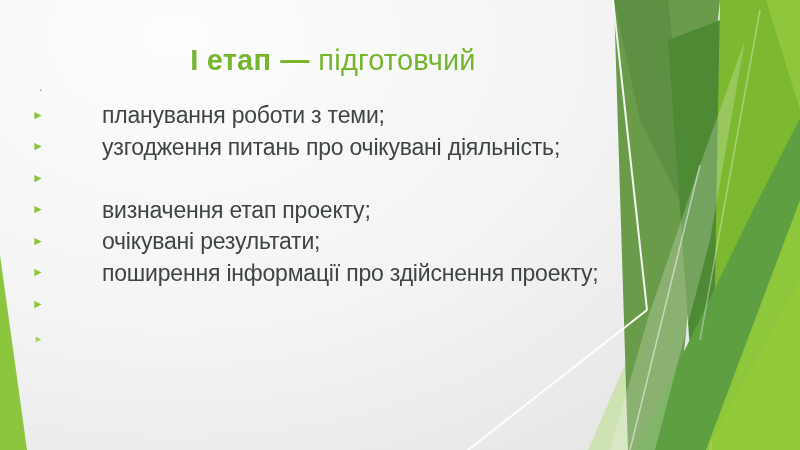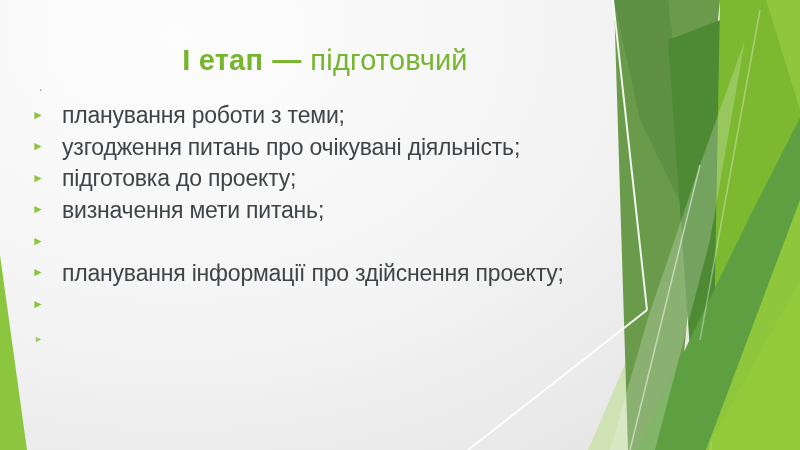--- a/index.html
+++ b/index.html
@@ -3,39 +3,39 @@
 <meta charset="utf-8">
 <style>
   html,body{margin:0;padding:0;background:#888;}
   .stage{
     position:relative;width:800px;height:450px;overflow:hidden;
     background:radial-gradient(ellipse 900px 650px at 22% 8%, #fdfdfd 0%, #f4f4f4 45%, #e7e7e7 78%, #dcdcdc 100%);
     font-family:"Liberation Sans","DejaVu Sans",sans-serif;
   }
   .facets{position:absolute;inset:0;pointer-events:none;}
   .slide-title{
-    position:absolute;left:10px;top:44px;width:630px;
+    position:absolute;left:18px;top:44px;width:630px;
     text-align:center;font-size:29px;color:#76b62f;letter-spacing:0.2px;
   }
   .slide-title .t-bold{font-weight:bold;}
   .slide-title .t-dash{margin:0 9px;font-weight:bold;}
   .slide-title .t-rest{font-weight:normal;}
   .bullet-list{
     position:absolute;left:30px;top:100px;width:600px;
     list-style:none;margin:0;padding:0;
   }
   .bullet-list li{
     height:31.5px;display:flex;align-items:center;
   }
   .bullet-arrow{
     width:30px;flex:0 0 30px;font-size:12px;color:#8bc53e;
     line-height:1;padding-left:2px;transform:translateY(-1px);
   }
   .bullet-text{
-    font-size:23px;color:#3f4446;white-space:nowrap;letter-spacing:-0.2px;
+    font-size:23px;color:#3f4446;white-space:nowrap;letter-spacing:-0.2px;margin-left:40px;
   }
   .empty-bullet .bullet-arrow{font-size:9px;opacity:.8;padding-left:4px;margin-top:8px;}
   .stray-dot{
     position:absolute;left:39px;top:80px;font-size:12px;color:#8f9496;
   }
 </style>
 </head>
 <body>
 
 <div class="stage">
@@ -67,32 +67,32 @@
     <li>
       <span class="bullet-arrow">►</span>
       <span class="bullet-text">планування роботи з теми;</span>
     </li>
     <li>
       <span class="bullet-arrow">►</span>
       <span class="bullet-text">узгодження питань про очікувані діяльність;</span>
     </li>
     <li>
       <span class="bullet-arrow">►</span>
-      <span class="bullet-text">підготовка до проекту;</span>
     </li>
     <li>
       <span class="bullet-arrow">►</span>
-      <span class="bullet-text">визначення мети питань;</span>
+      <span class="bullet-text">визначення етап проекту;</span>
     </li>
     <li>
       <span class="bullet-arrow">►</span>
+      <span class="bullet-text">очікувані результати;</span>
     </li>
     <li>
       <span class="bullet-arrow">►</span>
-      <span class="bullet-text">планування інформації про здійснення проекту;</span>
+      <span class="bullet-text">поширення інформації про здійснення проекту;</span>
     </li>
     <li>
       <span class="bullet-arrow">►</span>
     </li>
     <li class="empty-bullet">
       <span class="bullet-arrow">►</span>
     </li>
   </ul>
 
 </div>

